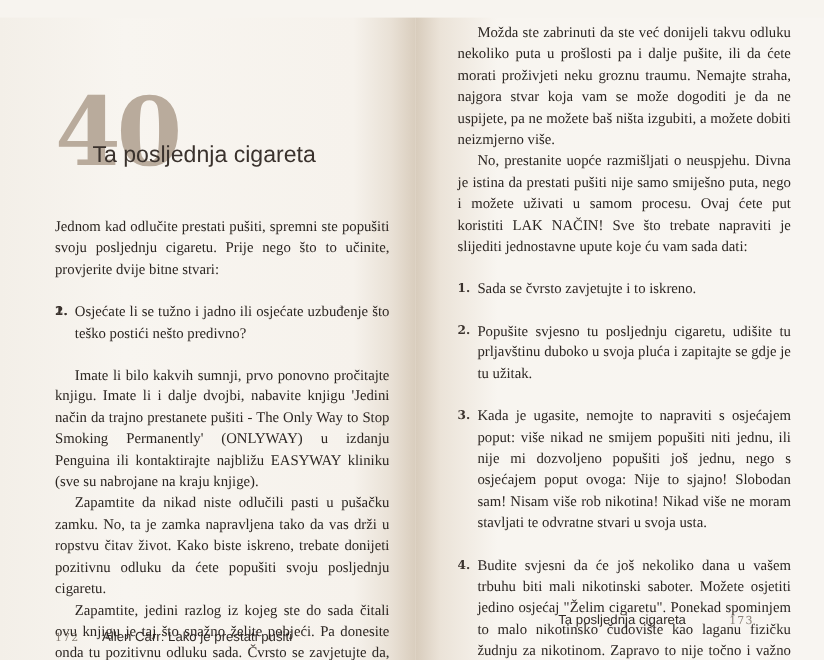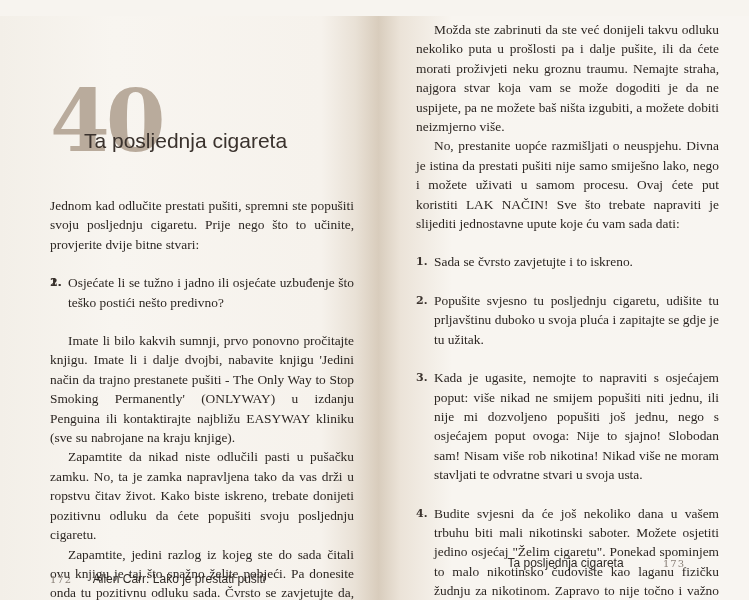--- a/index.html
+++ b/index.html
@@ -90,21 +90,21 @@
     <div class="footer footer-left">
       <span class="pno">172</span>
       <span>Allen Carr: Lako je prestati pušiti</span>
     </div>
   </div>
 
   <div class="page page-right"></div>
 
   <div class="text right-body">
     <p class="p indent">Možda ste zabrinuti da ste već donijeli takvu odluku nekoliko puta u prošlosti pa i dalje pušite, ili da ćete morati proživjeti neku groznu traumu. Nemajte straha, najgora stvar koja vam se može dogoditi je da ne uspijete, pa ne možete baš ništa izgubiti, a možete dobiti neizmjerno više.</p>
-    <p class="p indent">No, prestanite uopće razmišljati o neuspjehu. Divna je istina da prestati pušiti nije samo smiješno lako, nego i možete uživati u samom procesu. Ovaj ćete put koristiti LAK NAČIN! Sve što trebate napraviti je slijediti jednostavne upute koje ću vam sada dati:</p>
+    <p class="p indent">No, prestanite uopće razmišljati o neuspjehu. Divna je istina da prestati pušiti nije samo smiješno puta, nego i možete uživati u samom procesu. Ovaj ćete put koristiti LAK NAČIN! Sve što trebate napraviti je slijediti jednostavne upute koje ću vam sada dati:</p>
     <div class="gap"></div>
     <ol class="list">
       <li class="li">
         <span class="num">1.</span>
         <span>Sada se čvrsto zavjetujte i to iskreno.</span>
       </li>
       <div class="gap"></div>
       <li class="li">
         <span class="num">2.</span>
         <span>Popušite svjesno tu posljednju cigaretu, udišite tu prljavštinu duboko u svoja pluća i zapitajte se gdje je tu užitak.</span>

